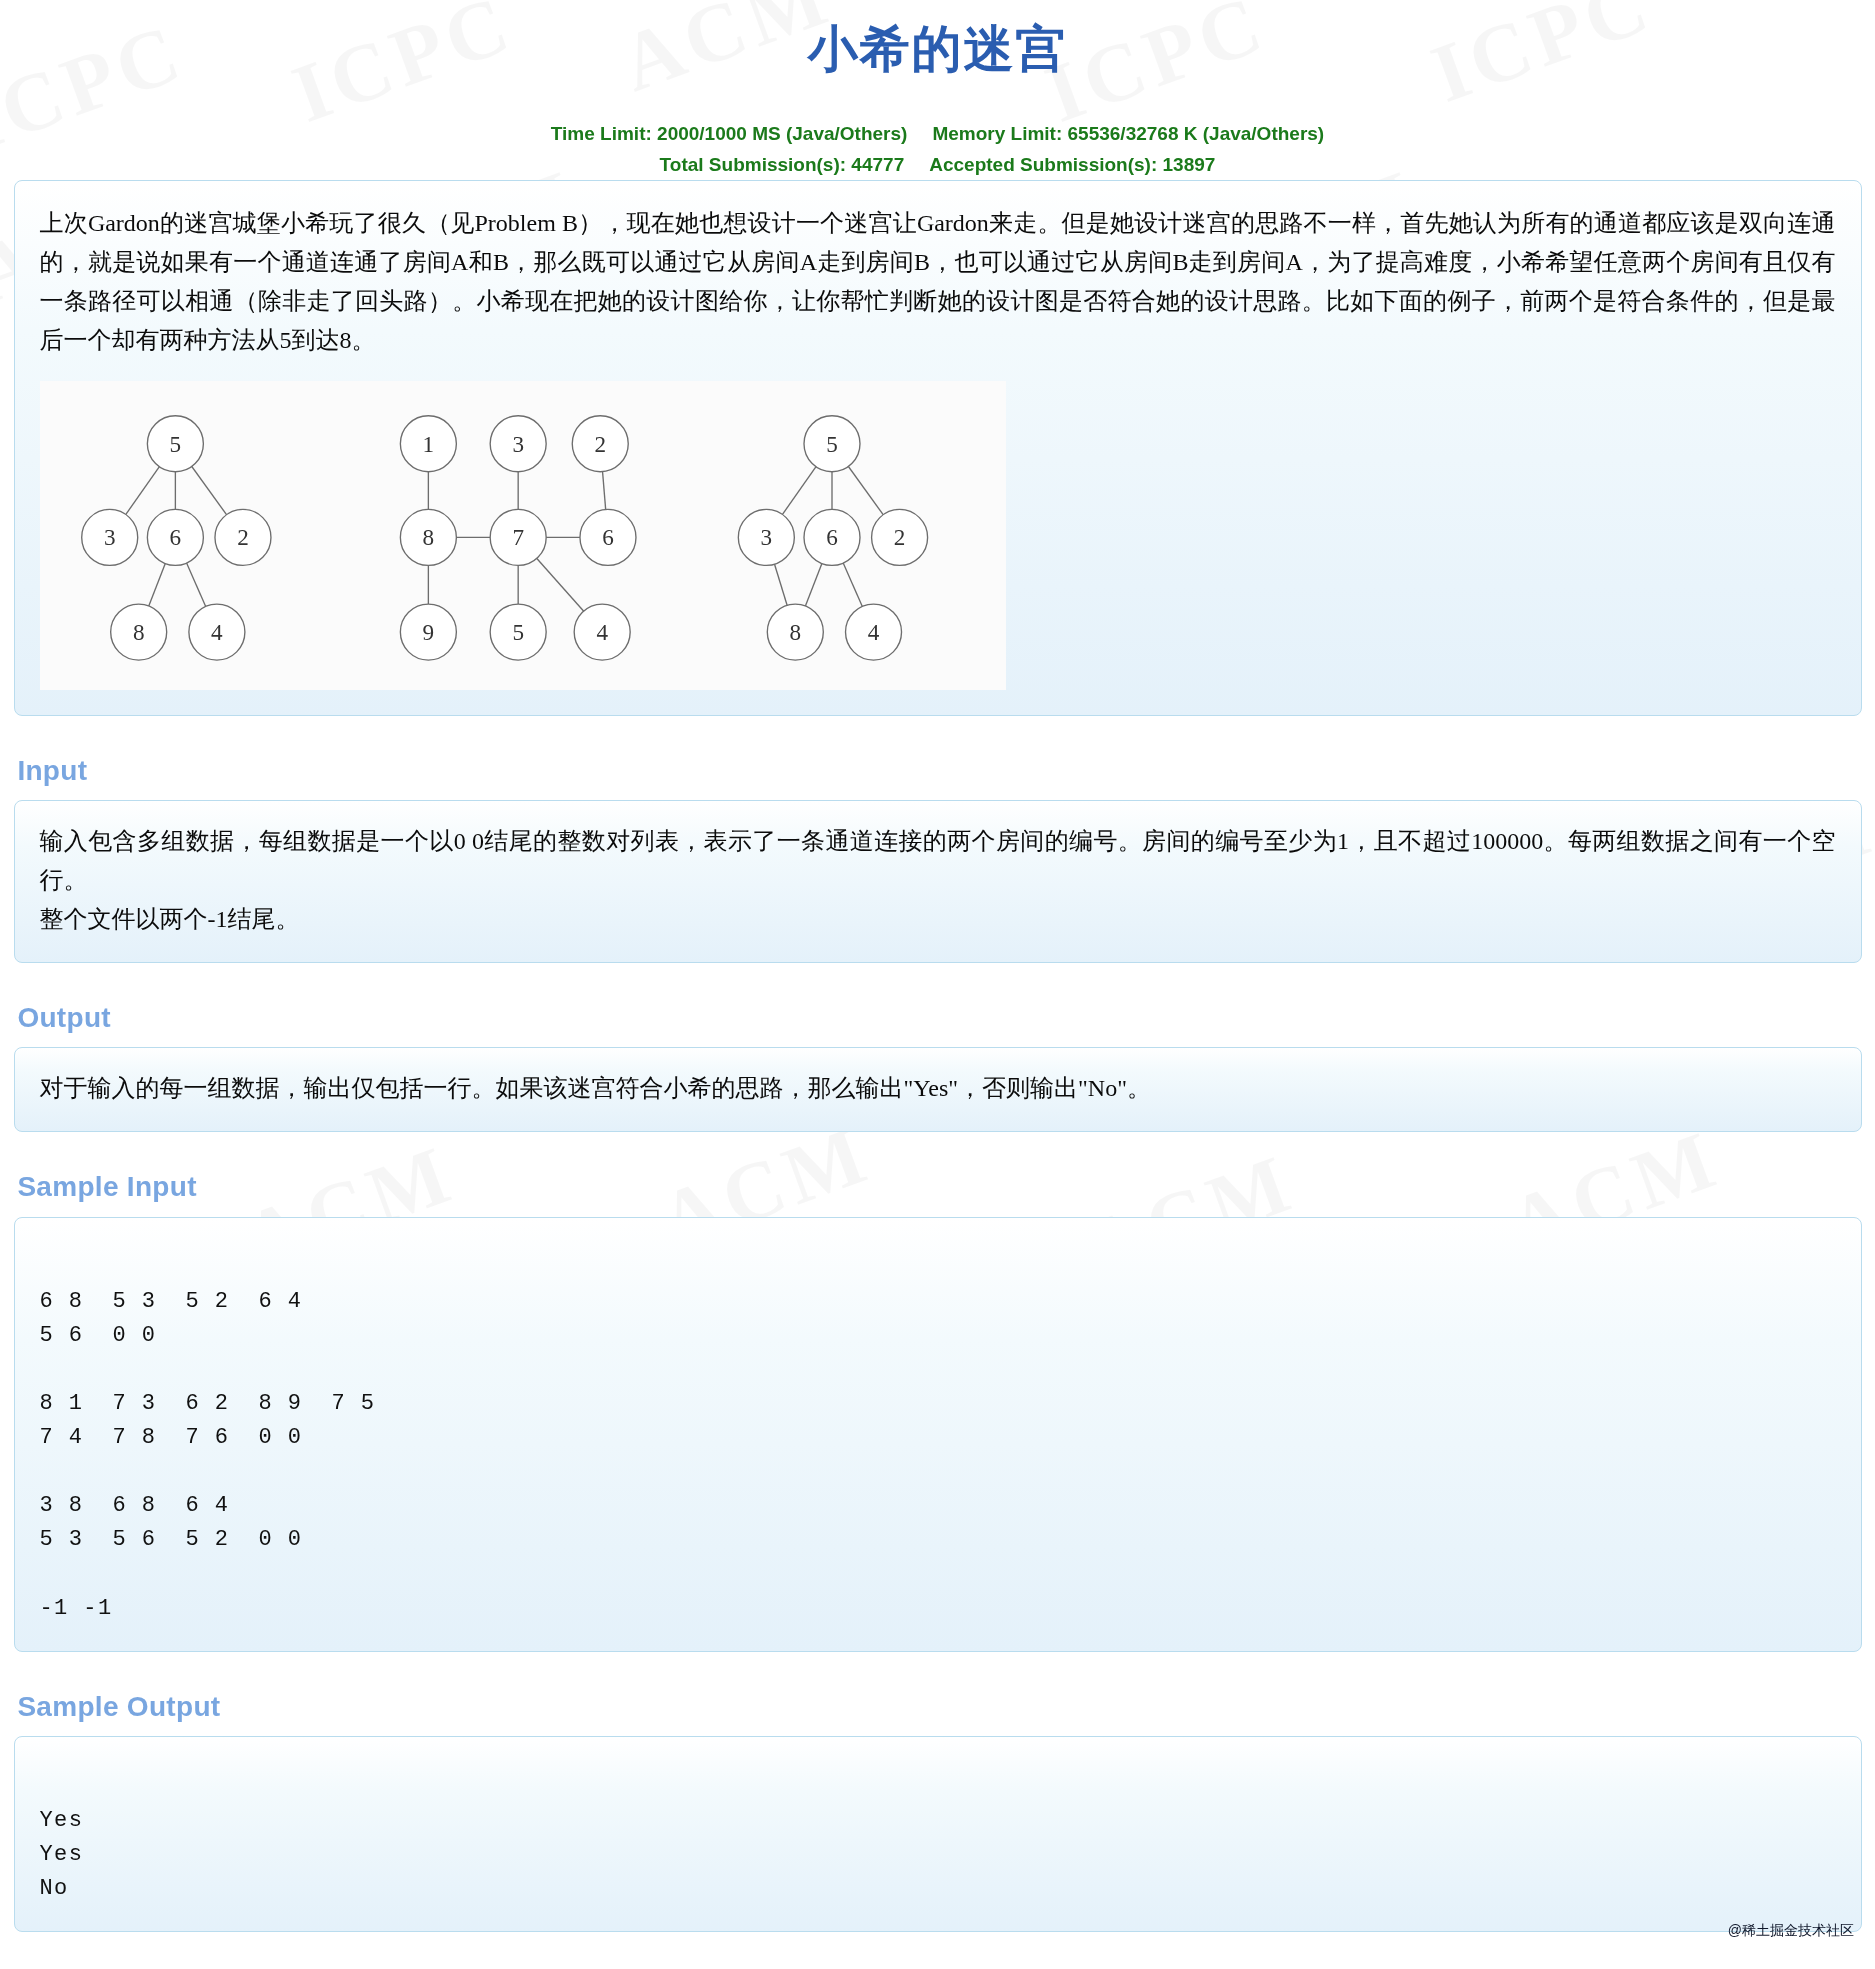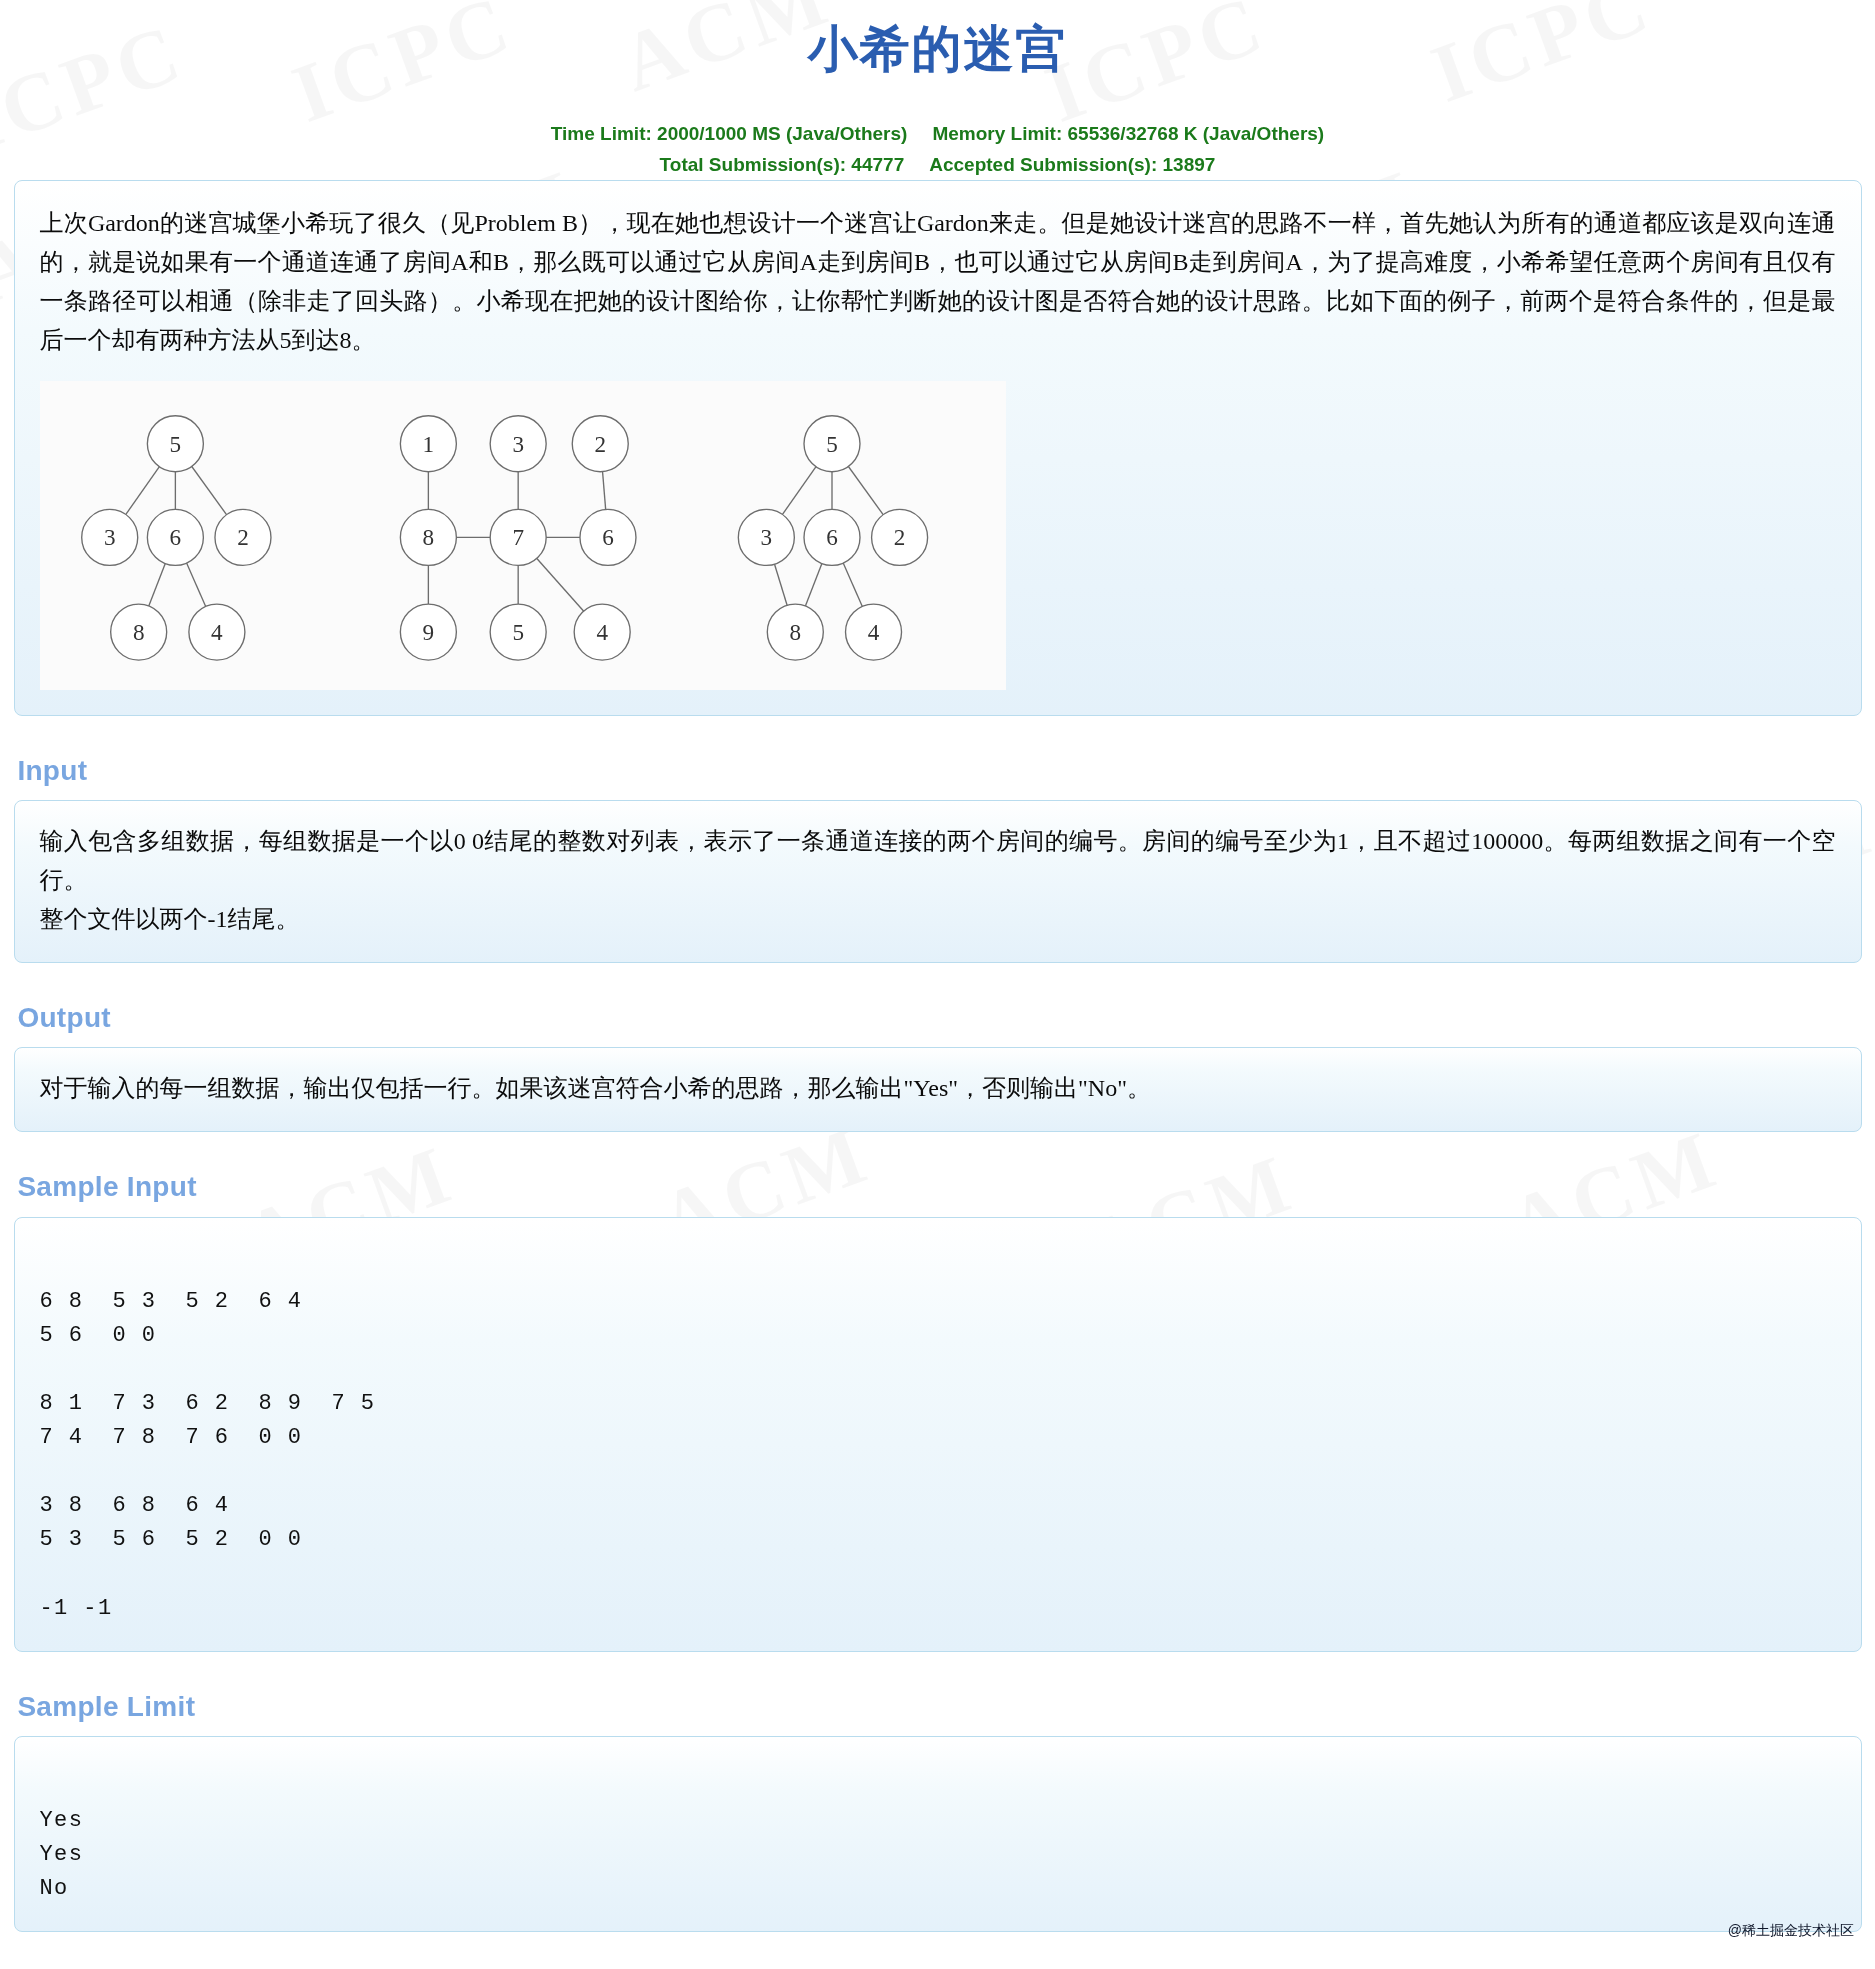--- a/index.html
+++ b/index.html
@@ -295,21 +295,21 @@
 8 1  7 3  6 2  8 9  7 5
 7 4  7 8  7 6  0 0
 
 3 8  6 8  6 4
 5 3  5 6  5 2  0 0
 
 -1 -1</div>
     </div>
   </div>
 
-  <div class="sec-head">Sample Limit</div>
+  <div class="sec-head">Sample Output</div>
   <div class="panel">
     <div class="panel-inner">
       <div class="code">Yes
 Yes
 No</div>
     </div>
   </div>
 
 </div>
 

